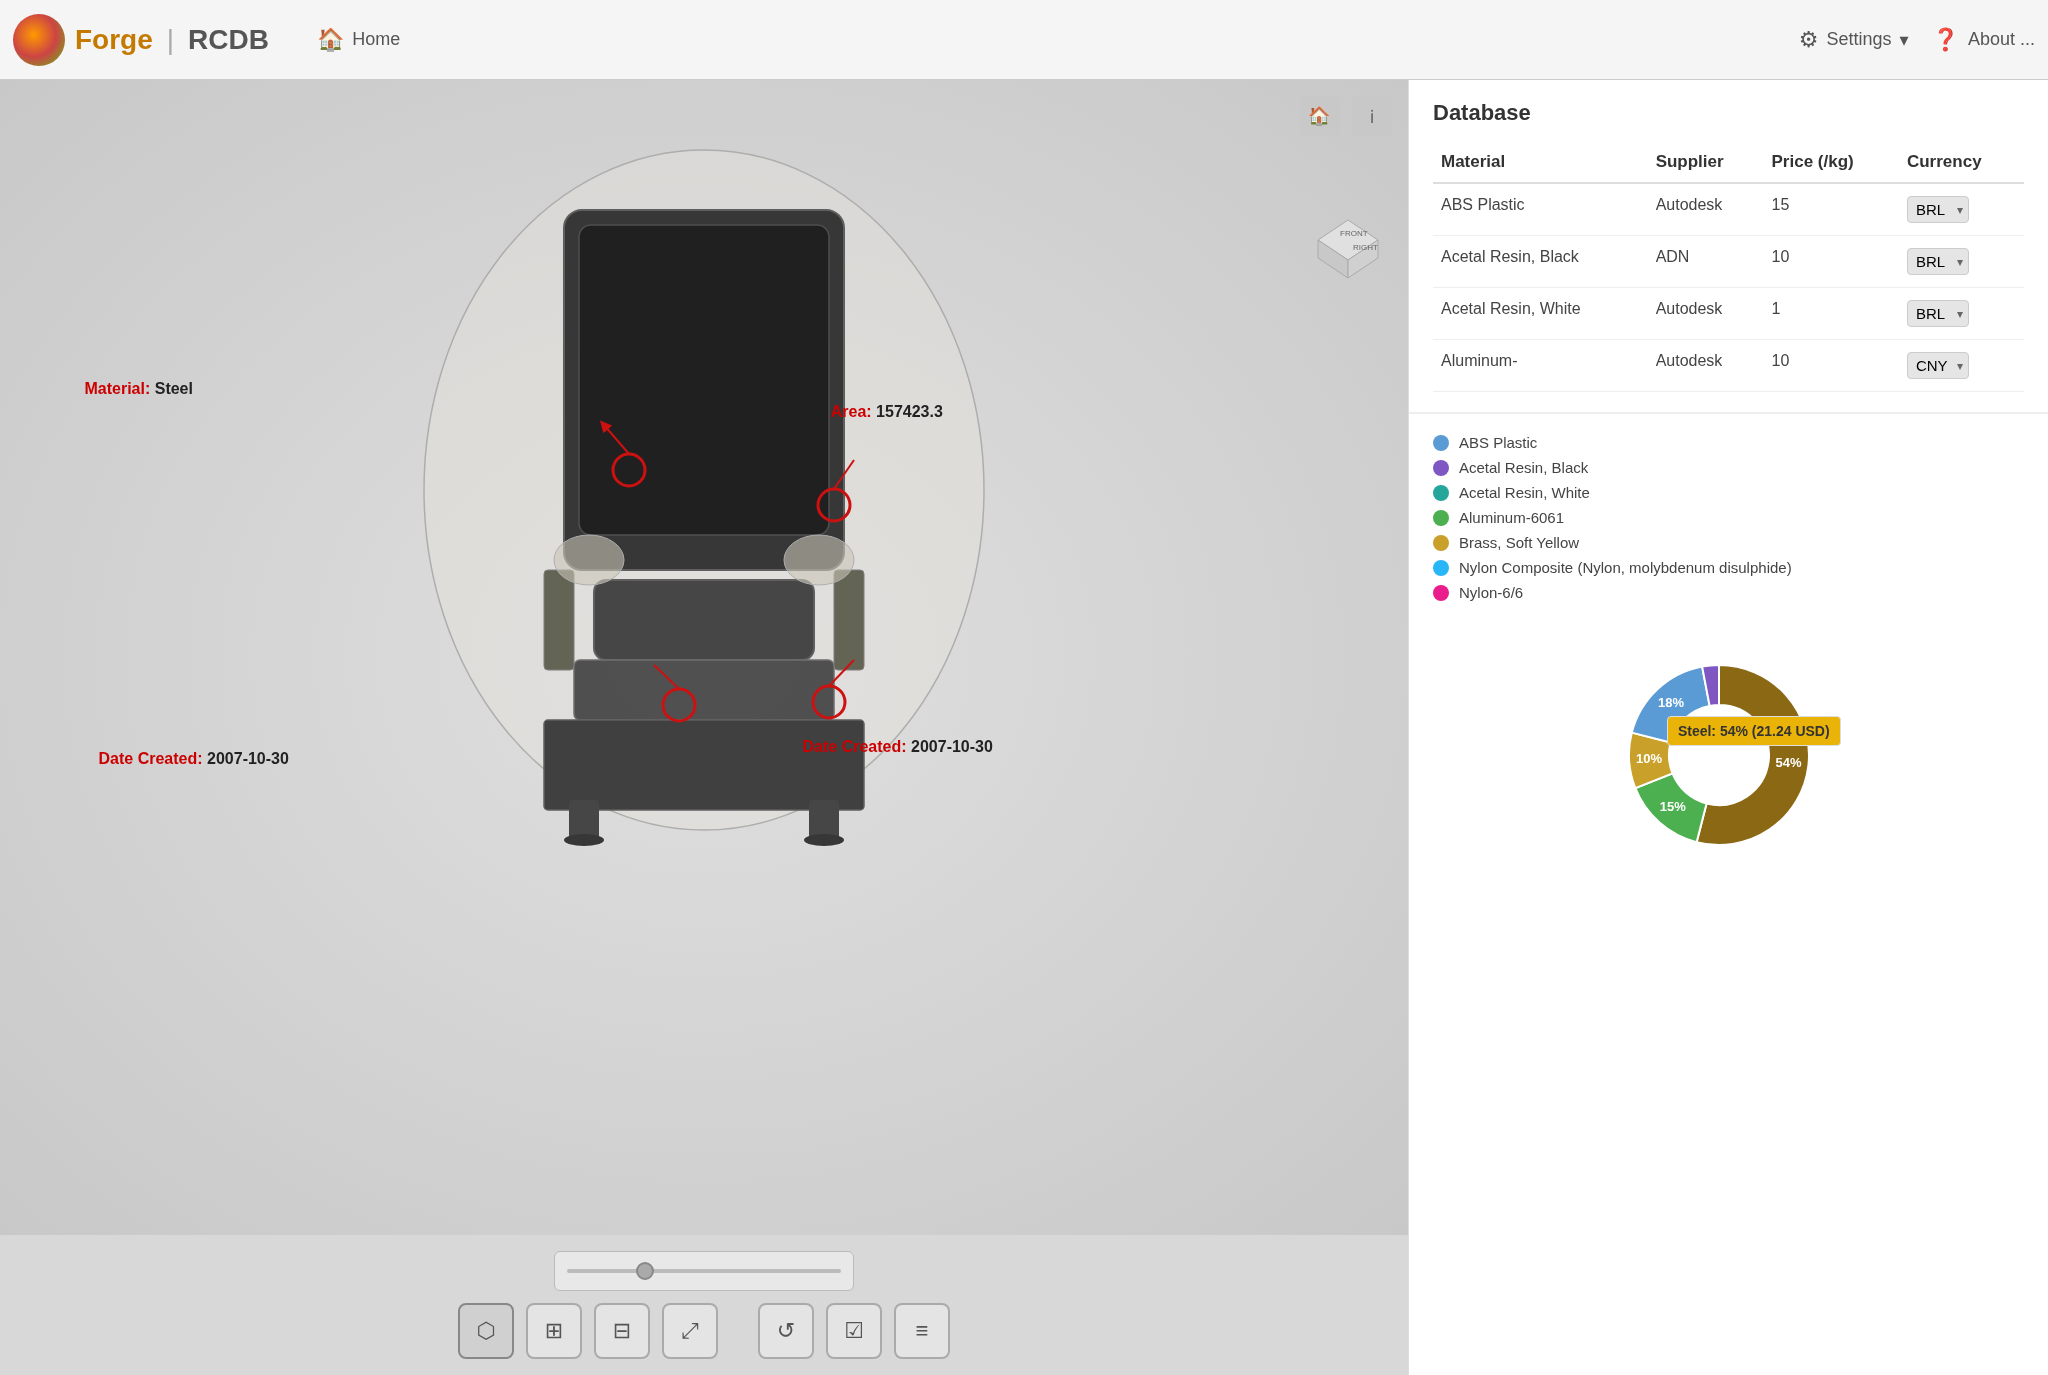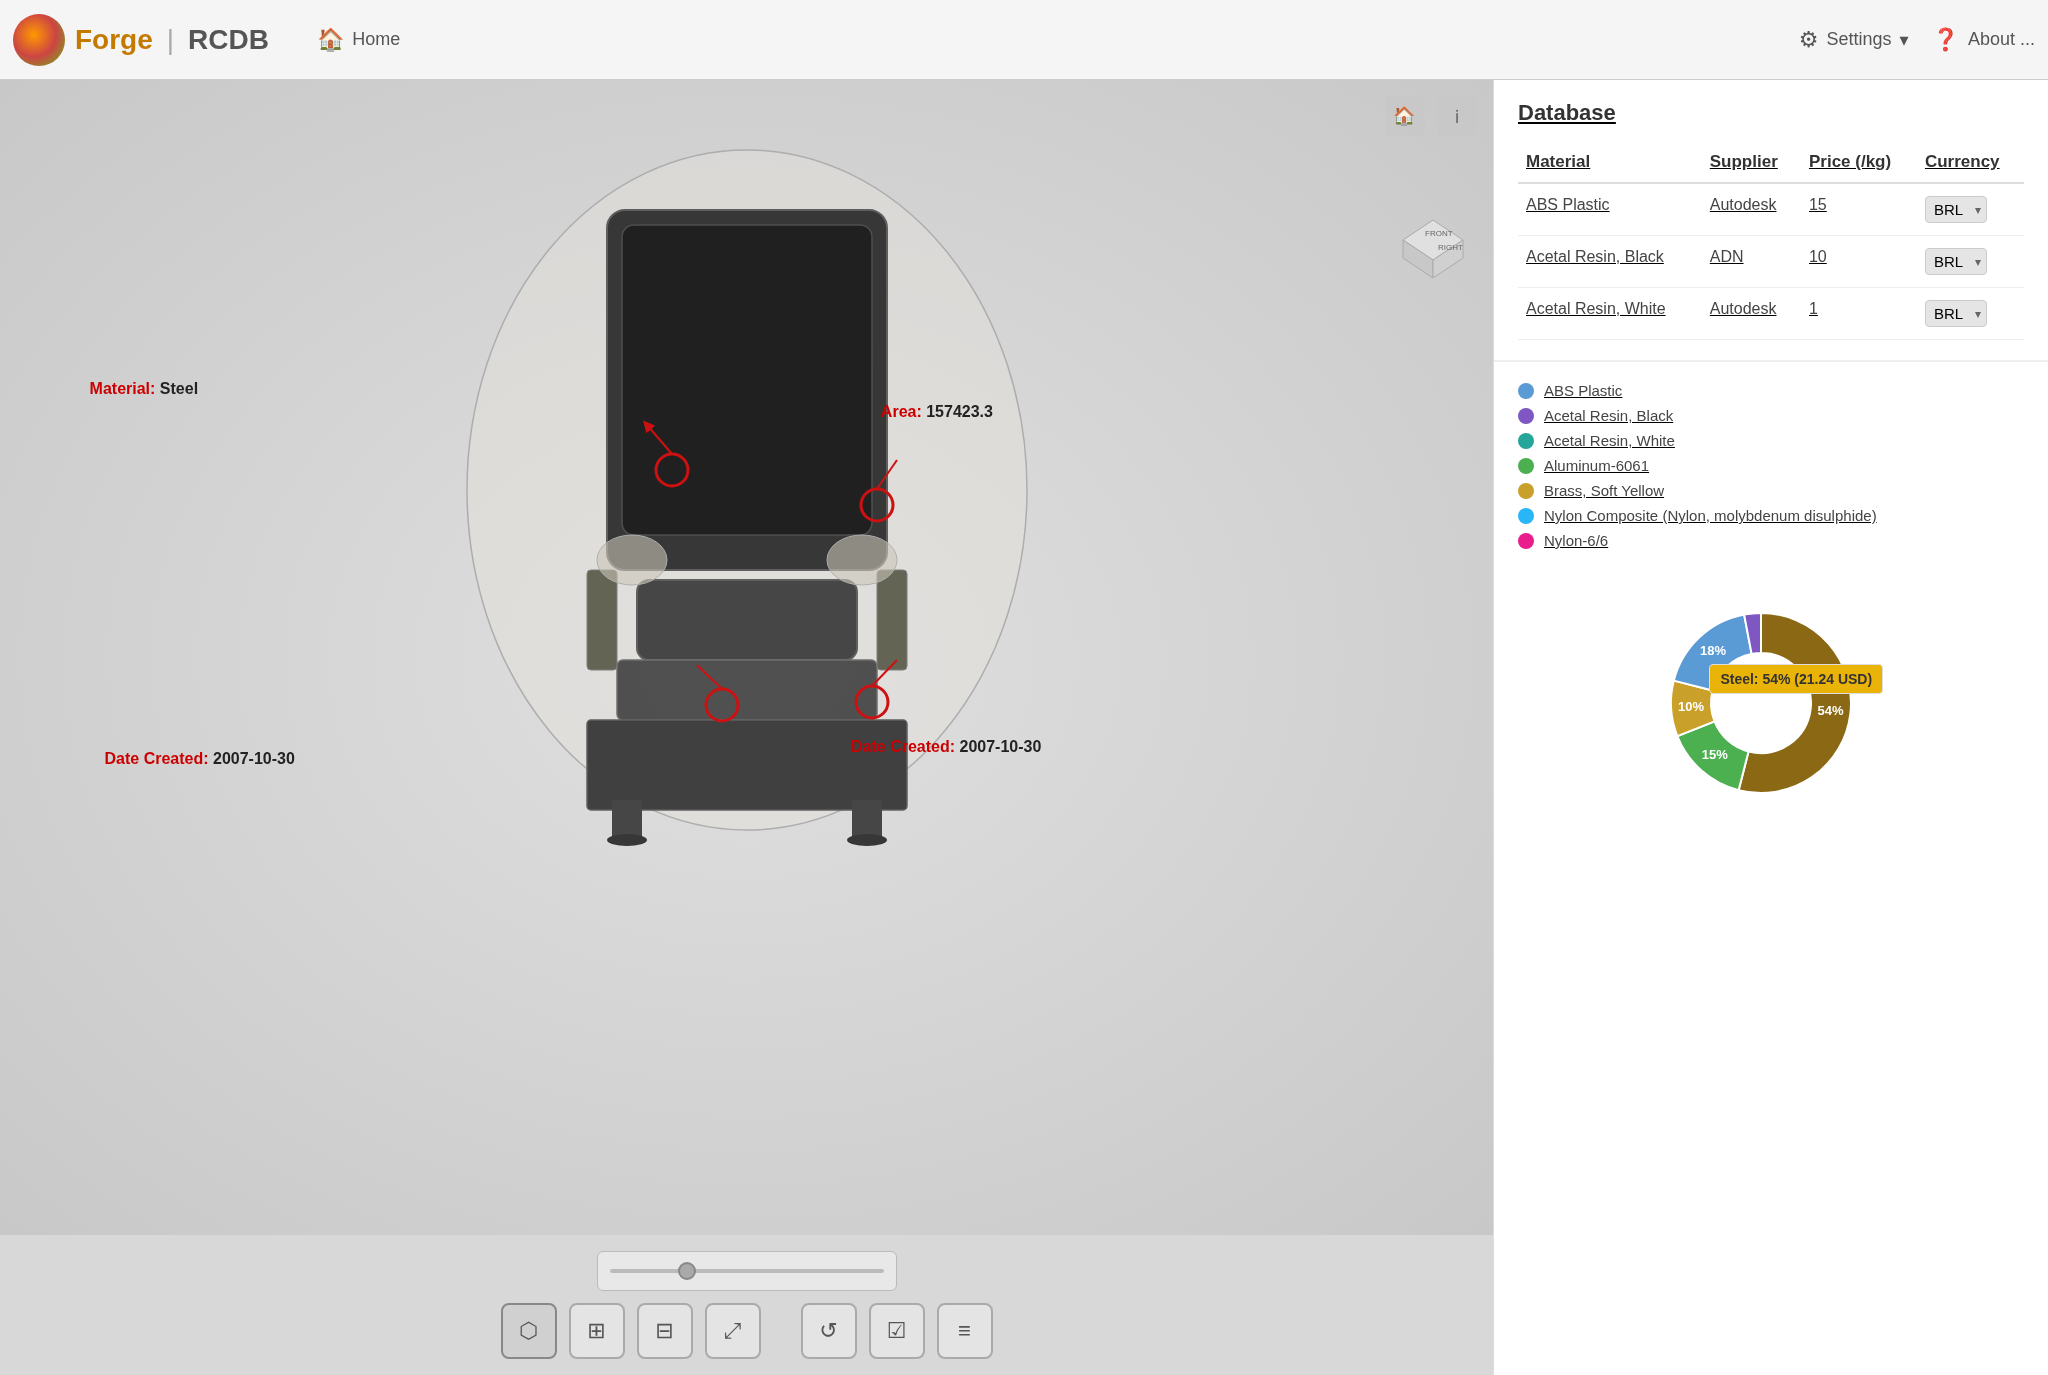--- a/index.html
+++ b/index.html
@@ -89,22 +89,22 @@
     .tool-btn {
       width: 56px; height: 56px; background: #e4e4e4; border: 2px solid #aaa;
       border-radius: 8px; display: flex; align-items: center; justify-content: center;
       cursor: pointer; font-size: 22px; color: #555;
     }
     .tool-btn.active { background: #d0d0d0; border-color: #888; }
     .tool-separator { width: 16px; }
 
     
     #right-panel {
-      width: 555px; background: #fff; border-left: 1px solid #ddd;
-      display: flex; flex-direction: column; overflow-y: auto; text-decoration: underline;
+      width: 640px; background: #fff; border-left: 1px solid #ddd;
+      display: flex; flex-direction: column; overflow-y: auto;
     }
 
     
     #db-section { padding: 20px 24px; }
     #db-title { font-size: 22px; font-weight: bold; color: #333; margin-bottom: 16px; }
     #db-table { width: 100%; border-collapse: collapse; }
     #db-table th {
       text-align: left; font-weight: bold; font-size: 17px; color: #333;
       padding: 10px 8px; border-bottom: 2px solid #ddd;
     }
@@ -324,20 +324,35 @@
       <div class="select-wrapper">
         <select class="currency-select">
           <option selected="">BRL</option>
           <option>USD</option>
           <option>CNY</option>
           <option>EUR</option>
         </select>
       </div>
     </td>
   </tr>
+            <tr>
+    <td>Aluminum-</td>
+    <td>Autodesk</td>
+    <td>10</td>
+    <td>
+      <div class="select-wrapper">
+        <select class="currency-select">
+          <option>BRL</option>
+          <option>USD</option>
+          <option selected="">CNY</option>
+          <option>EUR</option>
+        </select>
+      </div>
+    </td>
+  </tr>
           </tbody>
       </table>
     </div>
 
     <div id="cost-section">
       <ul id="legend-list">
       <li>
     <span class="legend-dot" style="background:#5b9bd5"></span>
     <span>ABS Plastic</span>
   </li>

